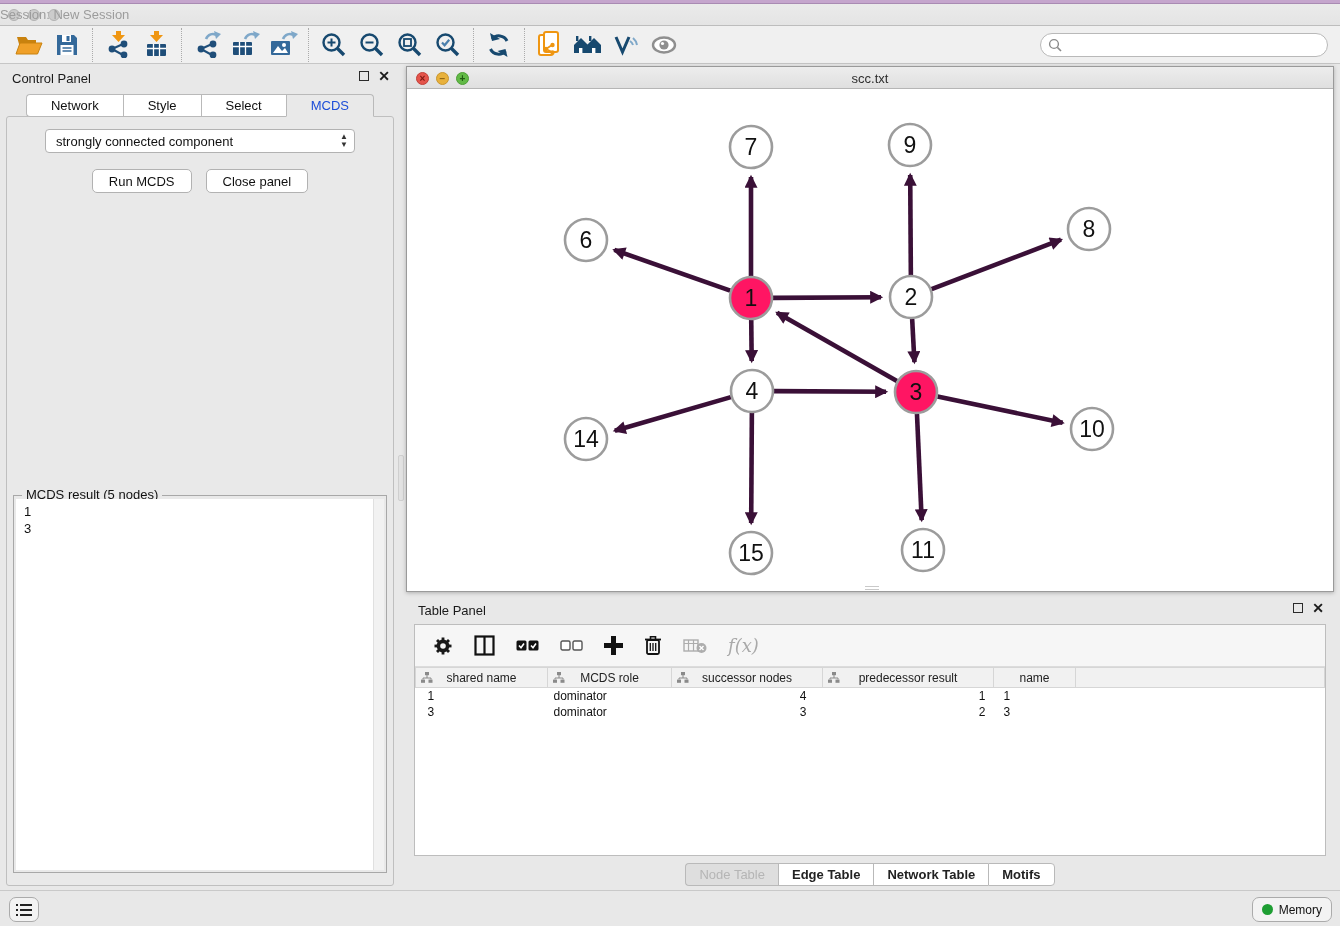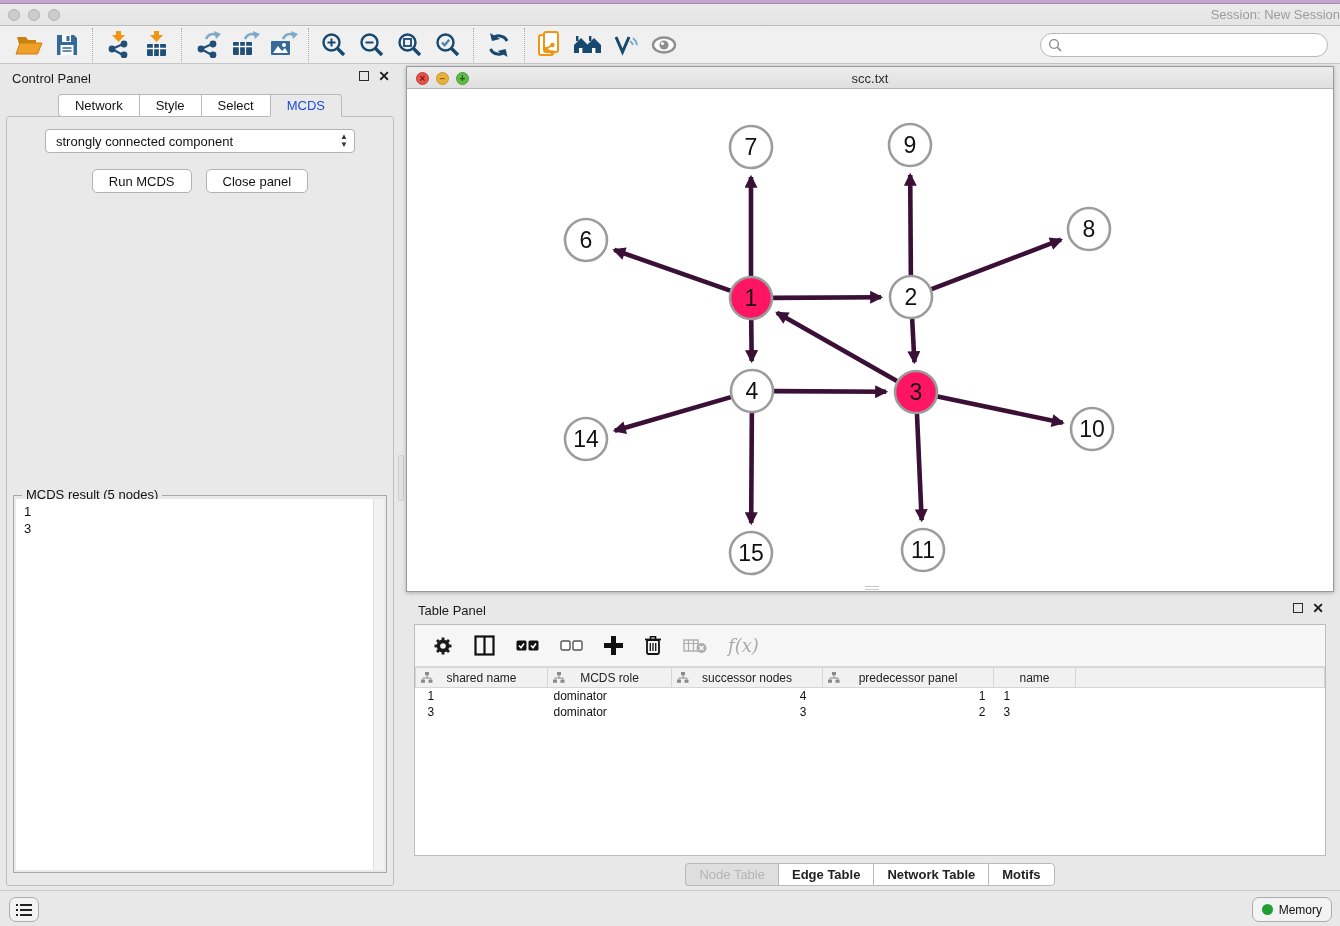--- a/index.html
+++ b/index.html
@@ -5,41 +5,41 @@
   * { margin:0; padding:0; box-sizing:border-box; }
   html,body { width:1340px; height:926px; overflow:hidden; }
   body { font-family:"Liberation Sans", sans-serif; background:#E8E8E8; position:relative; }
 
   
   .titlebar { position:absolute; top:0; left:0; width:1340px; height:26px;
     background:linear-gradient(#ECECEC,#E4E4E4); border-bottom:1px solid #BDBDBD; }
   .titlebar .accent { position:absolute; top:0; left:0; width:100%; height:4px; background:#C5A6CD; border-bottom:1px solid #A98BB3; }
   .traffic { position:absolute; top:9px; left:8px; display:flex; gap:8px; }
   .traffic .dot { width:12px; height:12px; border-radius:50%; background:#CCCCCC; border:1px solid #B3B3B3; }
-  .titlebar .wtitle { position:absolute; top:7px; width:100%; text-align:right; font-size:13px; color:#9C9C9C;padding-left:36px; }
+  .titlebar .wtitle { position:absolute; top:7px; width:100%; text-align:left; font-size:13px; color:#9C9C9C; }
 
   
   .toolbar { position:absolute; top:26px; left:0; width:1340px; height:38px; background:#F0F0F0;
     border-bottom:1px solid #C6C6C6; display:flex; align-items:center; padding-left:10px; }
   .tbtn { width:38px; height:32px; display:flex; align-items:center; justify-content:center; flex:0 0 auto; }
   .tsep { width:1px; height:34px; margin:0 6px; border-left:1px dotted #ABABAB; flex:0 0 auto; }
   .searchbox { position:absolute; right:12px; top:7px; width:288px; height:24px; background:#fff;
     border:1px solid #B9B9B9; border-radius:12px; }
   .searchbox svg { position:absolute; left:7px; top:4px; }
   .searchbox input { position:absolute; left:26px; top:1px; width:250px; height:20px; border:none; outline:none; font-size:12px; background:transparent; }
 
   
   .cpanel { position:absolute; left:0; top:64px; width:400px; height:826px; }
   .phead { position:relative; height:28px; }
   .phead .ptitle { position:absolute; left:12px; top:7px; font-size:13px; color:#1A1A1A; }
   .phead .hicons { position:absolute; right:10px; top:7px; display:flex; gap:9px; align-items:center; }
   .float-ic { width:10px; height:10px; border:1.6px solid #2A2A2A; }
   .close-ic { font-size:14px; font-weight:bold; color:#1A1A1A; line-height:10px; }
   .ctabs { position:absolute; left:0; top:30px; width:100%; display:flex; justify-content:center; z-index:2; }
-  .ctab { height:23px; padding:0 16px; background:#FFFFFF; border:1px solid #B9B9B9; border-right:none;
+  .ctab { height:23px; padding:0 24px; background:#FFFFFF; border:1px solid #B9B9B9; border-right:none;
     font-size:13px; color:#111; display:flex; align-items:center; }
   .ctab:first-child { border-radius:4px 0 0 4px; }
   .ctab.mcds { background:#E9E9E9; color:#1d4ed8; border-right:1px solid #B9B9B9; border-radius:0 4px 0 0; border-bottom:1px solid #E9E9E9; }
   .cbody { position:absolute; left:6px; top:52px; width:388px; height:770px; background:#E9E9E9;
     border:1px solid #BFBFBF; border-radius:3px; }
   .optlabel { margin-top:22px; text-align:center; font-size:13px; color:#111; }
   .selectbox { position:relative; margin:12px auto 0 auto; width:310px; height:24px; background:#fff;
     border:1px solid #B2B2B2; border-radius:4px; font-size:13px; color:#111; }
   .selectbox .selval { position:absolute; left:10px; top:4px; }
   .selectbox .stepper { position:absolute; right:6px; top:3px; display:flex; flex-direction:column; line-height:8px; font-size:8px; color:#333; }
@@ -467,21 +467,21 @@
           </th>
           <th>
             <svg class="treeic" width="12" height="12" viewBox="0 0 12 12">
                 <g fill="#8A8A8A">
                   <rect x="4" y="0" width="4" height="3.2"></rect>
                   <rect x="0" y="7.6" width="4" height="3.2"></rect>
                   <rect x="7.5" y="7.6" width="4" height="3.2"></rect>
                 </g>
                 <path d="M6 3v3M2 7.5V6h8v1.5" stroke="#8A8A8A" fill="none"></path>
               </svg>
-            <span>predecessor panel</span>
+            <span>predecessor result</span>
           </th>
           <th>
             <span>name</span>
           </th>
           <th></th>
         </tr>
       </thead>
       <tbody>
         <tr>
           <td class="a-left pl12">1</td>

